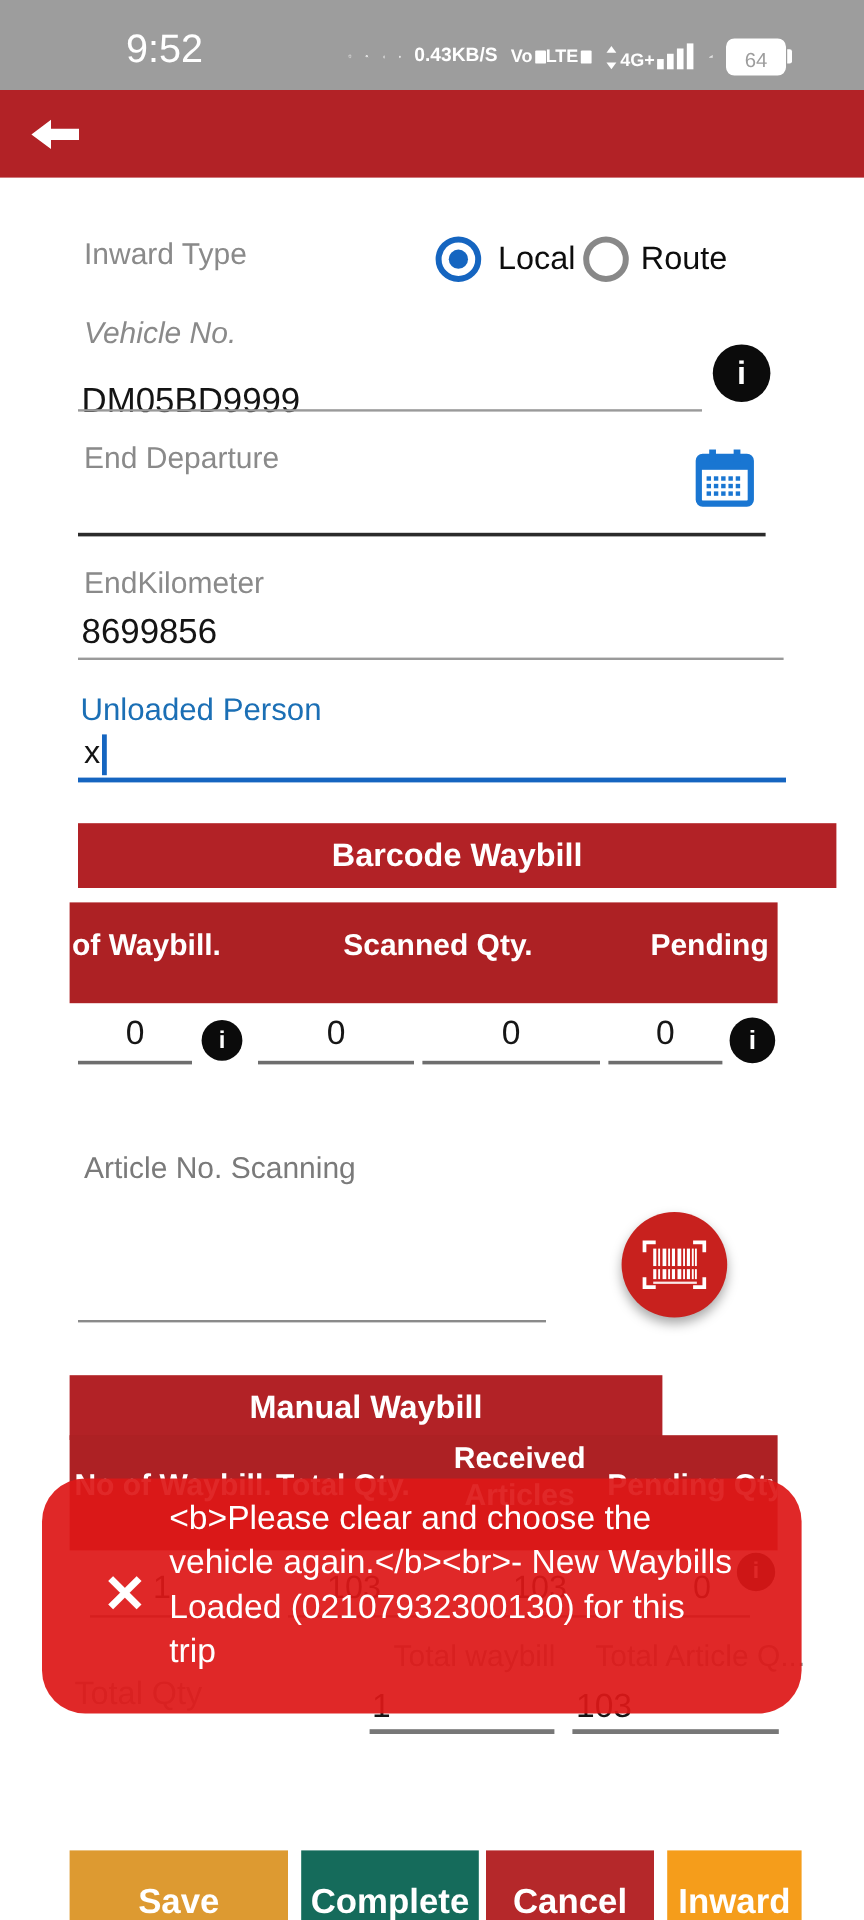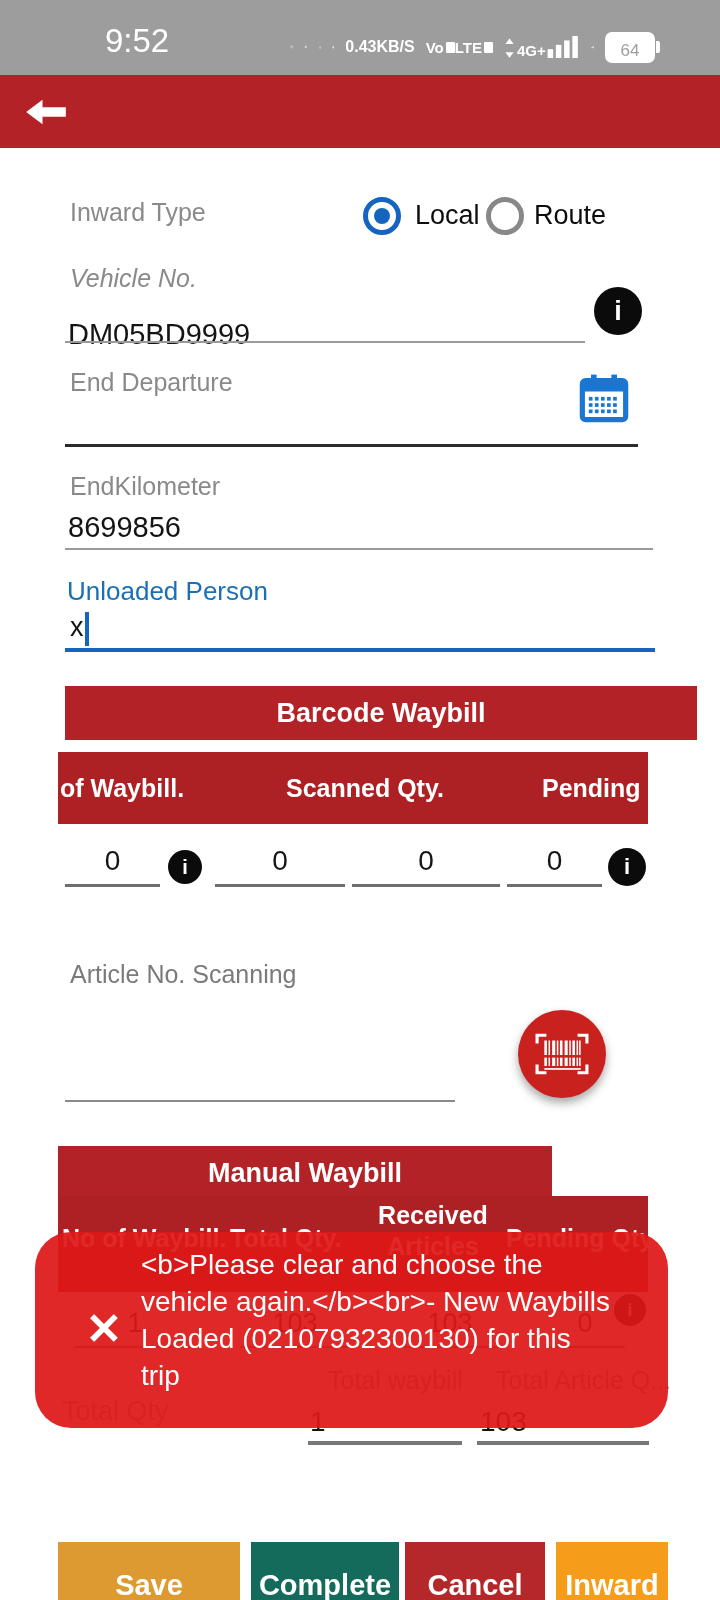--- a/index.html
+++ b/index.html
@@ -163,21 +163,21 @@
   <div class="abs val" style="left:68px;top:511px;">8699856</div>
   <div class="abs uline" style="left:65px;top:548px;width:588px;"></div>
 
   <div class="abs" style="left:67px;top:576px;color:#1B6FB5;font-size:26px;">Unloaded Person</div>
   <div class="abs val" style="left:70px;top:612px;font-size:27px;">
     <span>x</span><span class="caret"></span>
   </div>
   <div class="abs" style="left:65px;top:648px;width:590px;height:4px;background:#1565C0;"></div>
 
   <div class="abs band" style="left:42px;top:686px;width:632px;height:54px;line-height:54px;margin-left:23px;">Barcode Waybill</div>
-  <div class="abs thead" style="left:58px;top:752px;width:590px;height:72px;">
+  <div class="abs thead" style="left:58px;top:752px;width:590px;height:84px;">
     <span class="th" style="left:2px;top:22px;">of Waybill.</span>
     <span class="th" style="left:228px;top:22px;">Scanned Qty.</span>
     <span class="th" style="left:484px;top:22px;">Pending Q</span>
   </div>
   <div class="abs cellval" style="left:65px;top:845px;width:95px;">0</div>
   <div class="abs uline" style="left:65px;top:884px;width:95px;height:3px;background:#6e6e6e;"></div>
   <div class="abs infocircle" style="left:168px;top:850px;width:34px;height:34px;font-size:20px;">
     <span>i</span>
   </div>
   <div class="abs cellval" style="left:215px;top:845px;width:130px;">0</div>

